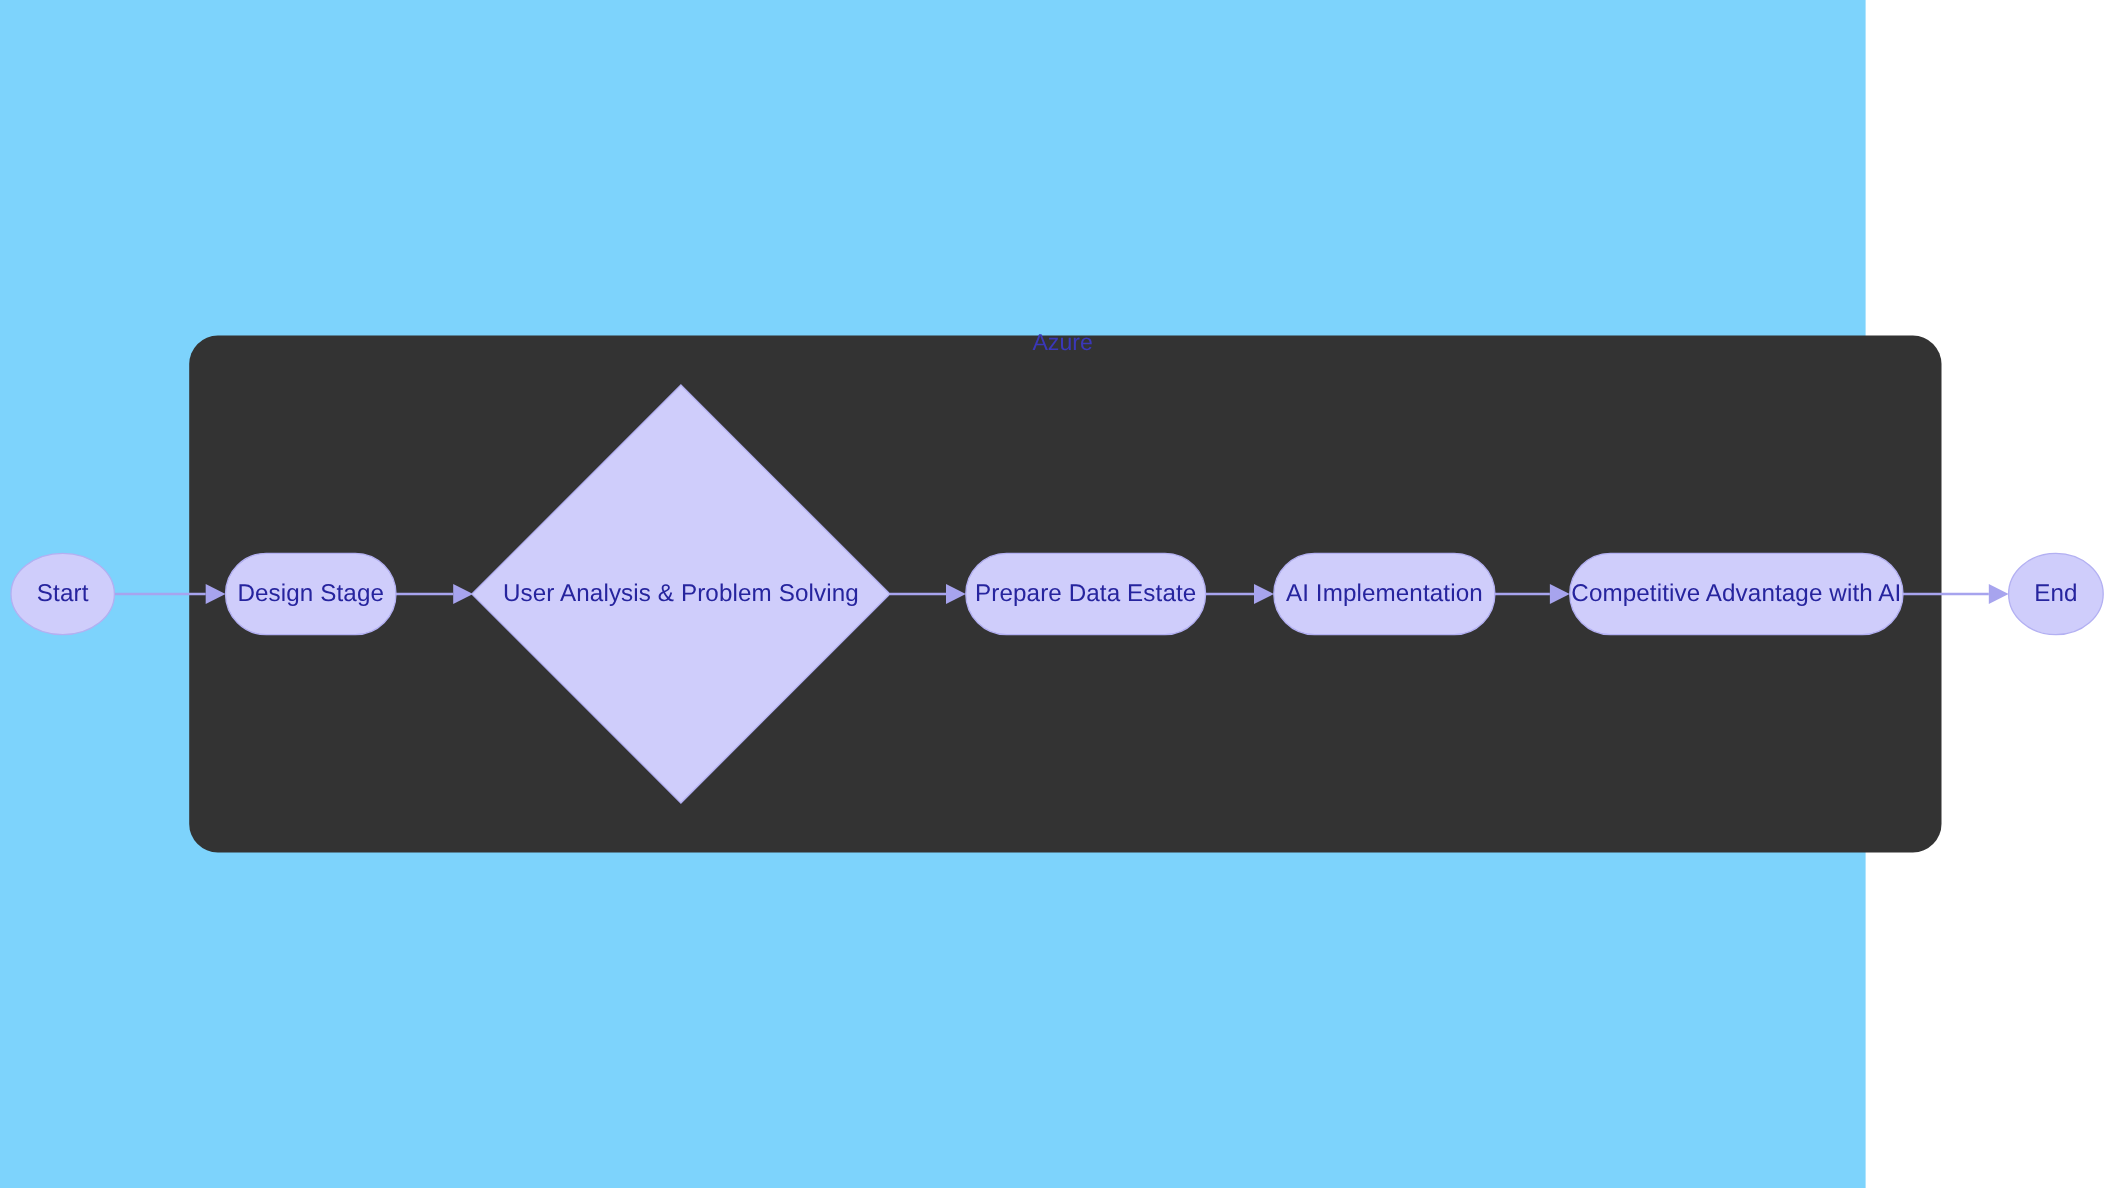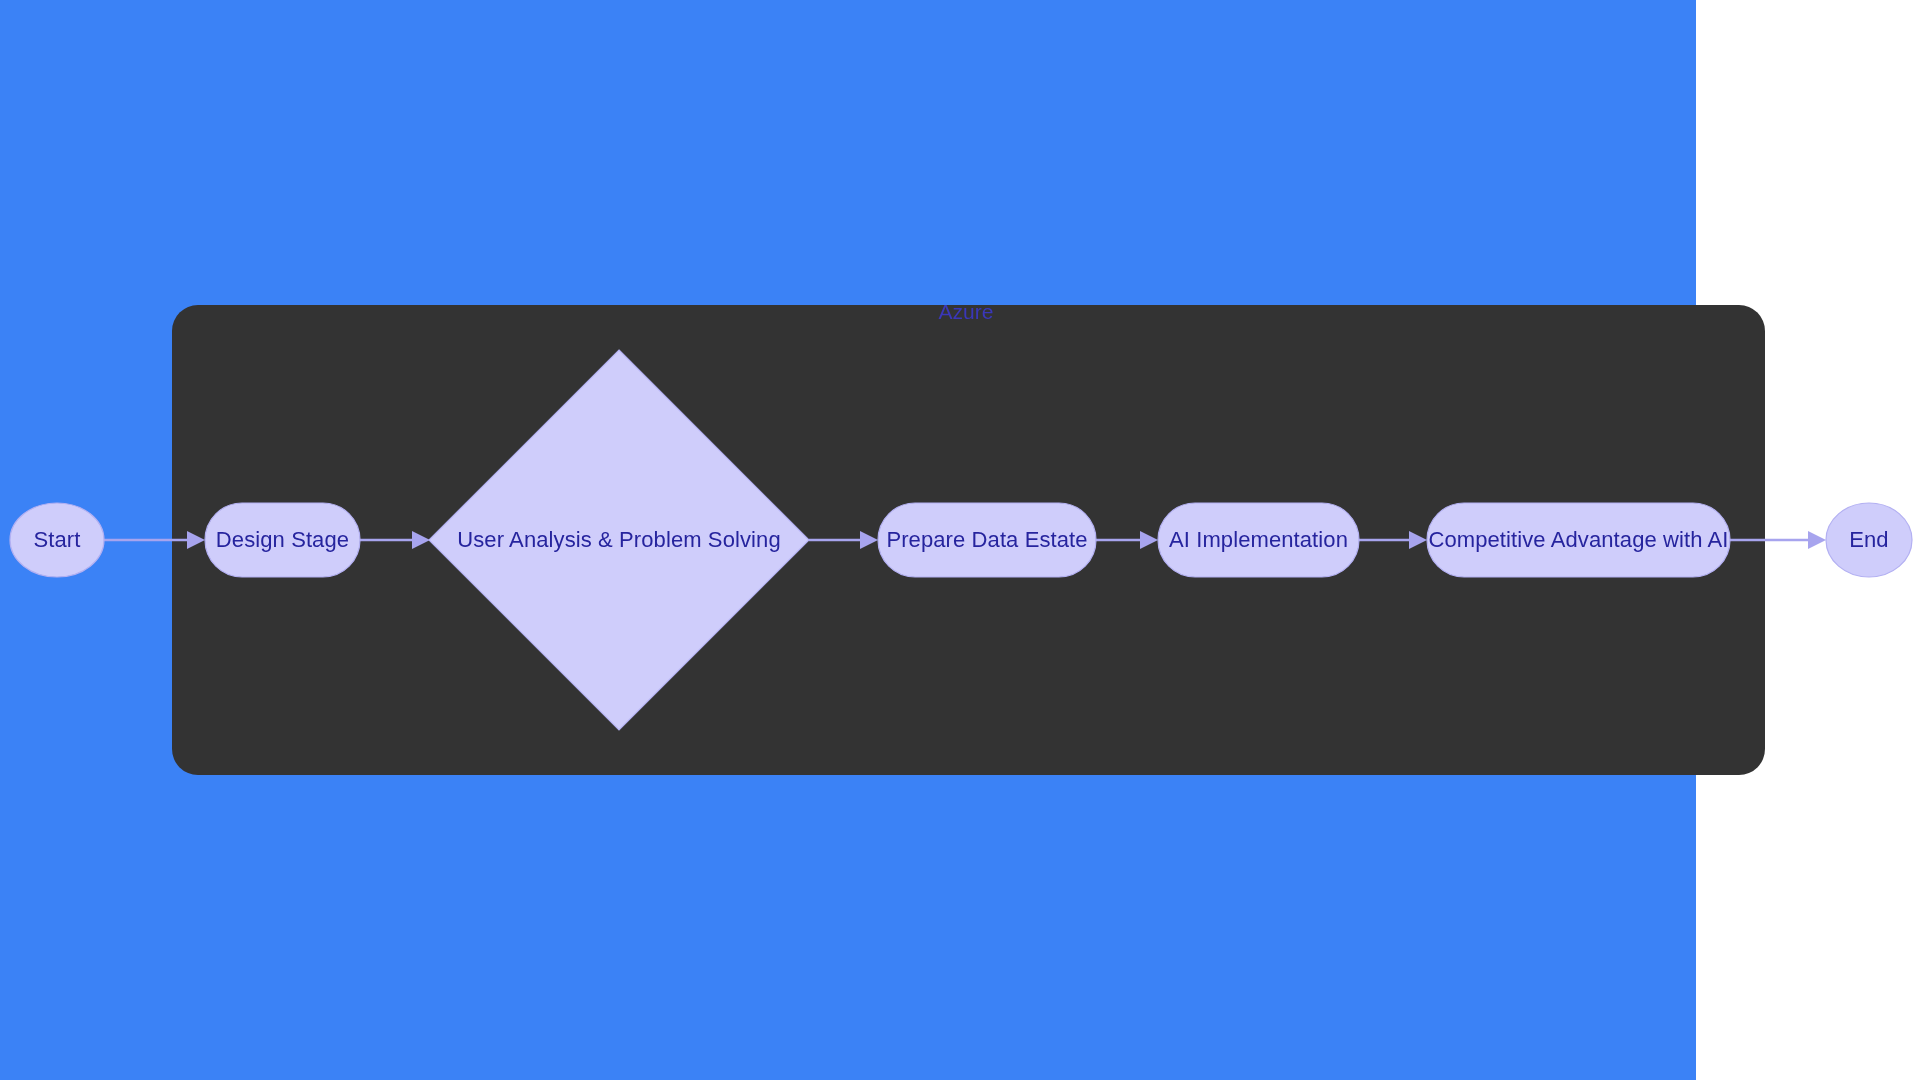--- a/index.html
+++ b/index.html
@@ -10,21 +10,21 @@
   body {
     width: 1920px;
     height: 1080px;
     overflow: hidden;
     font-family: "Liberation Sans", sans-serif;
   }
   #stage {
     position: relative;
     width: 1696px;
     height: 1080px;
-    background: #3b82f6;
+    background: #7dd3fc;
   }
   #flow-svg {
     position: absolute;
     left: 0;
     top: 0;
     width: 1920px;
     height: 1080px;
     display: block;
   }
   .subgraph-rect {

